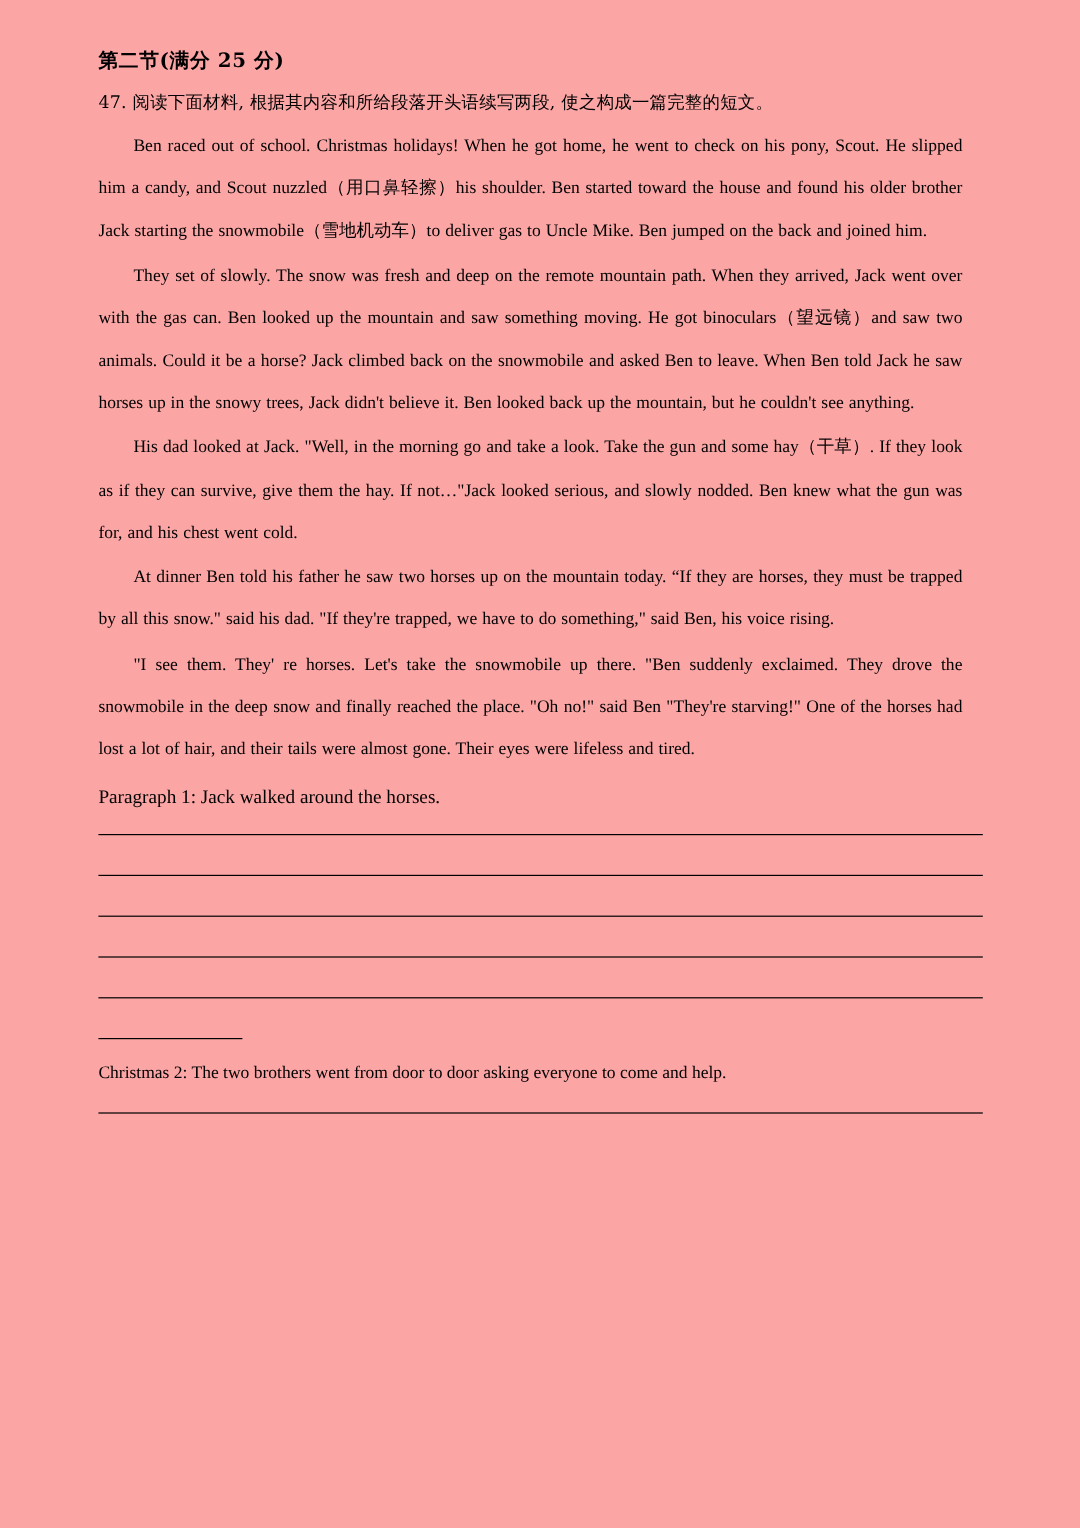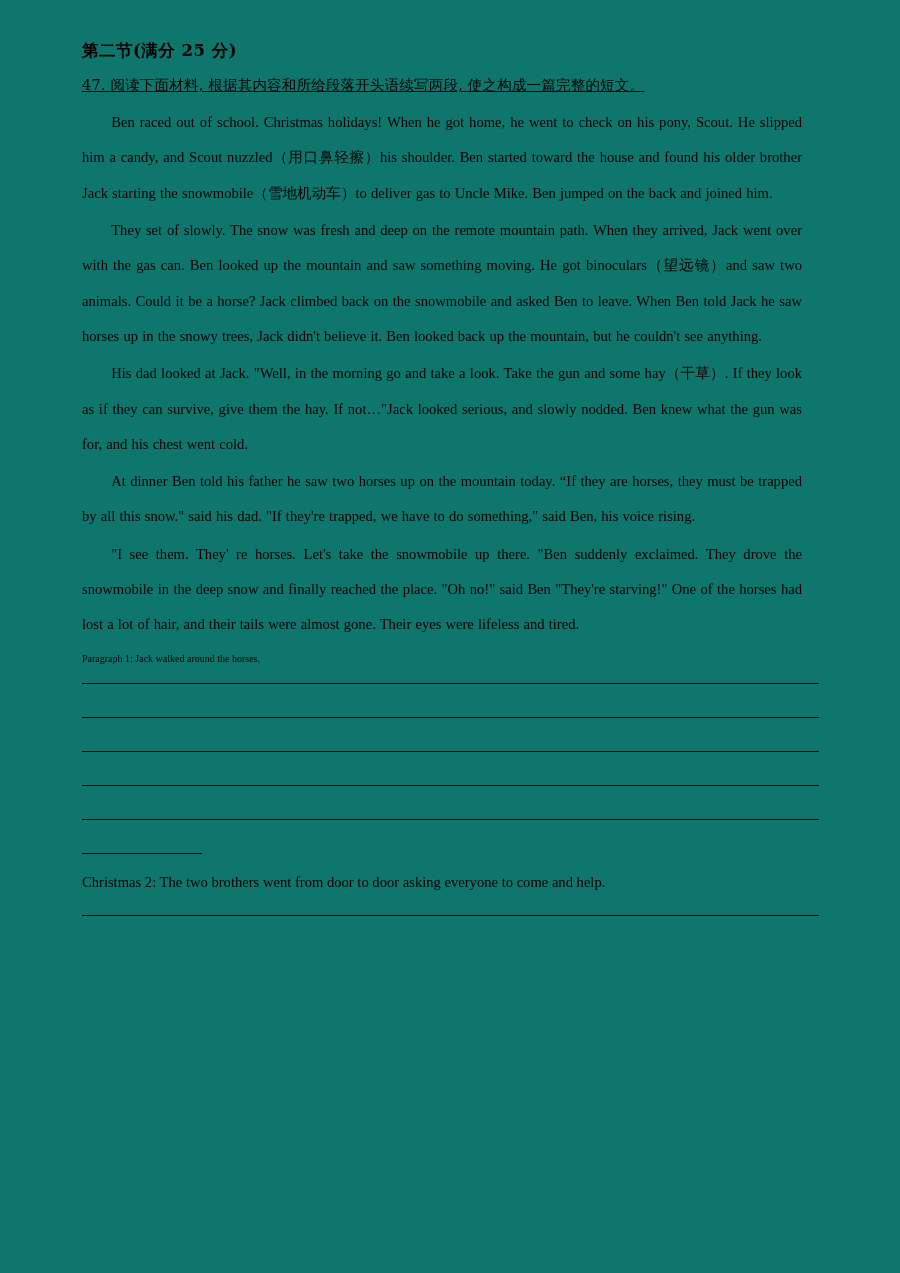--- a/index.html
+++ b/index.html
@@ -13,53 +13,52 @@
     font-family: "Liberation Serif", serif;
     color: #000000;
     position: relative;
     overflow: hidden;
   }
   .page {
     position: absolute;
     left: 0; top: 0;
     width: 900px;
     height: 1273px;
-    background: #0f766e;
+    background: #fca5a5;
   }
   .content {
     position: absolute;
     left: 82px;
     top: 40px;
     width: 737px;
   }
   .section-title {
     font-size: 16.5px;
     font-weight: bold;
     letter-spacing: 0.5px;
     margin: 0 0 14px 0;
     font-family: "DejaVu Serif", serif;
   }
   .prompt {
     font-size: 14.5px;
     margin: 0 0 10px 0;
     letter-spacing: 0.2px;
     font-family: "DejaVu Serif", serif;
-    text-decoration: underline;
   }
   .para {
     font-size: 14.6px;
     line-height: 2.42;
     text-align: justify;
     text-justify: inter-word;
     margin: 0 17px 2px 0;
     text-indent: 2em;
     word-spacing: 0.5px;
   }
   .para-label {
-    font-size: 10px;
+    font-size: 16px;
     line-height: 2.0;
     margin: 6px 0 0 0;
     text-indent: 0;
   }
   .answer-lines {
     margin-top: 14px;
   }
   .aline {
     border-bottom: 1px solid #000;
     height: 0;

